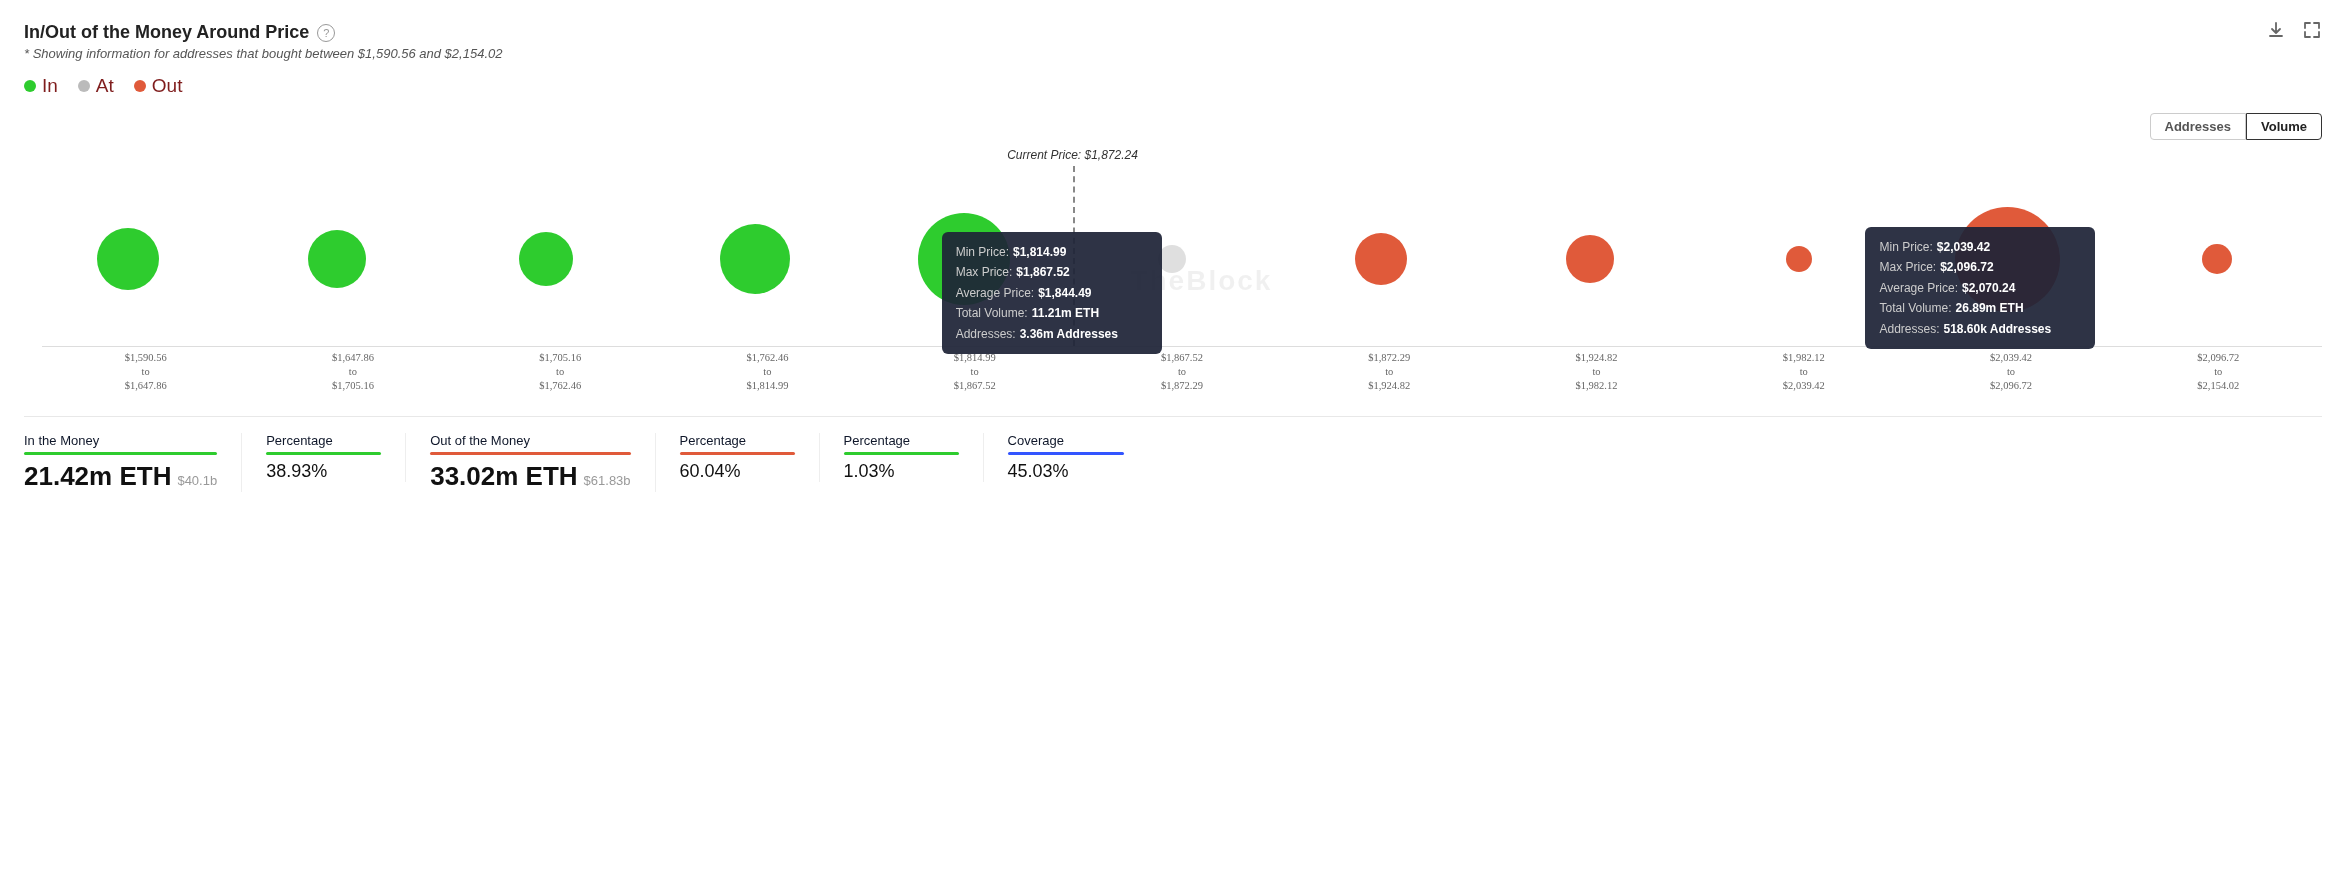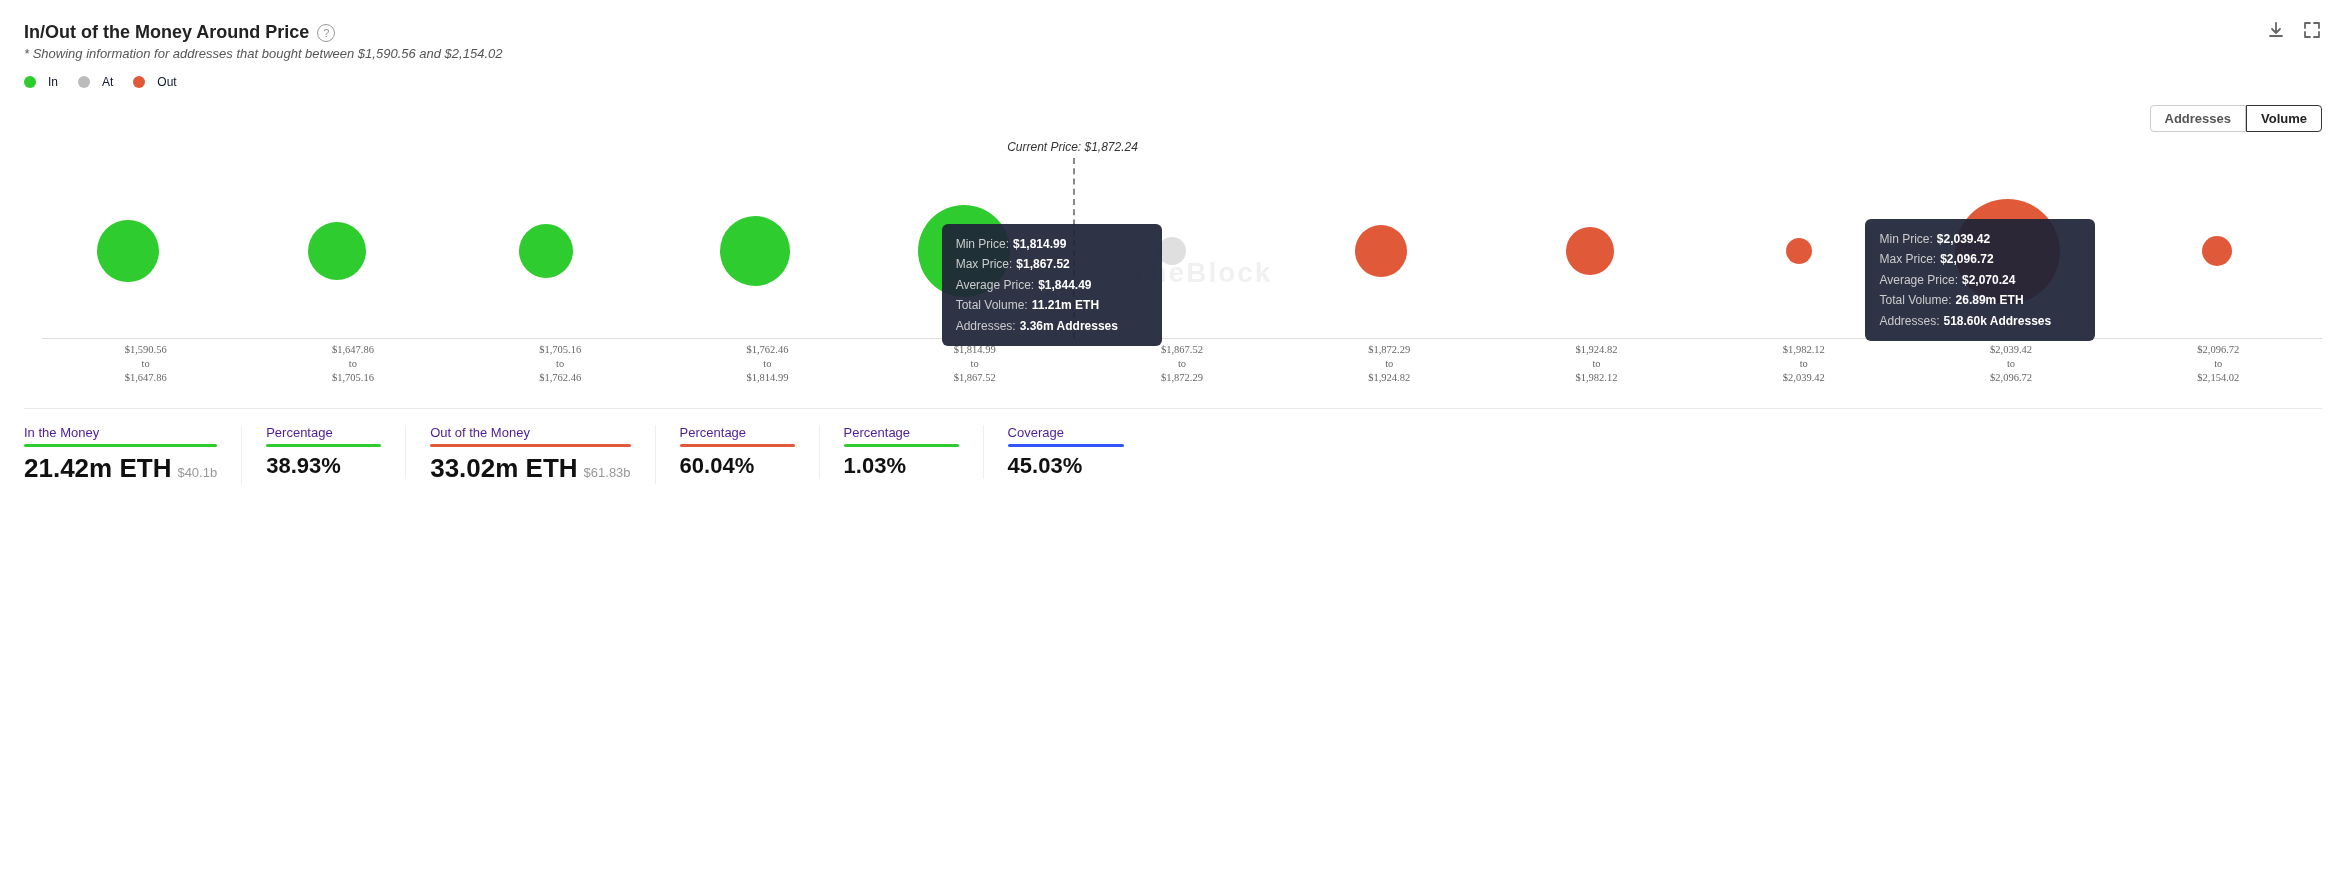--- a/index.html
+++ b/index.html
@@ -6,21 +6,21 @@
     body { font-family: -apple-system, BlinkMacSystemFont, 'Segoe UI', sans-serif; background: #fff; color: #333; }
     .container { width: 100%; padding: 20px 24px; }
     .header { display: flex; align-items: center; justify-content: space-between; margin-bottom: 1px; }
     .header-left { display: flex; align-items: center; gap: 8px; }
     .title { font-size: 18px; font-weight: 600; color: #222; }
     .help-icon { width: 18px; height: 18px; border-radius: 50%; border: 1.5px solid #999; display: flex; align-items: center; justify-content: center; font-size: 11px; color: #999; cursor: pointer; }
     .header-icons { display: flex; gap: 16px; }
     .icon-btn { cursor: pointer; color: #666; font-size: 18px; }
     .subtitle { font-size: 13px; color: #555; font-style: italic; margin-bottom: 14px; }
     .legend { display: flex; gap: 20px; align-items: center; margin-bottom: 16px; }
-    .legend-item { display: flex; align-items: center; gap: 12px; font-size: 12px; color: #0f172a; }
+    .legend-item { display: flex; align-items: center; gap: 6px; font-size: 19px; color: #7f1d1d; }
     .legend-dot { width: 12px; height: 12px; border-radius: 50%; }
     .controls { display: flex; justify-content: flex-end; gap: 0; margin-bottom: 8px; }
     .ctrl-btn { padding: 5px 14px; font-size: 13px; border: 1px solid #ccc; background: #fff; cursor: pointer; color: #555; font-weight: bold; }
     .ctrl-btn.active { background: #fff; border: 1.5px solid #333; font-weight: 600; color: #222; }
     .ctrl-btn:first-child { border-radius: 4px 0 0 4px; }
     .ctrl-btn:last-child { border-radius: 0 4px 4px 0; }
     .chart-area { position: relative; width: 100%; height: 260px; margin-bottom: 0; }
     .current-price-label { position: absolute; top: -4px; font-size: 12px; color: #333; font-style: italic; white-space: nowrap; transform: translateX(-50%); }
     .bubbles-row { position: absolute; top: 30px; left: 0; right: 1px; height: 160px; display: flex; align-items: flex-start; }
     .bubble-col { position: relative; flex: 1; display: flex; flex-direction: column; align-items: center; justify-content: center; height: 100%; }
@@ -31,25 +31,25 @@
     .tooltip-box { position: absolute; background: rgba(30,35,55,0.93); color: #fff; border-radius: 6px; padding: 10px 14px; font-size: 12px; line-height: 1.7; z-index: 10; white-space: nowrap; pointer-events: none; }
     .tooltip-box .tb-row { display: flex; gap: 4px; }
     .tooltip-box .tb-label { color: #ccc; }
     .tooltip-box .tb-val { font-weight: 700; }
     .x-axis { position: absolute; bottom: 0; left: 18px; right: 0; display: flex; font-family: Liberation Serif, serif; }
     .x-label { flex: 1; font-size: 10.5px; color: #666; text-align: center; line-height: 1.35; padding-top: 4px; border-top: 1px solid #ddd; }
     .watermark { position: absolute; top: 50%; left: 50%; transform: translate(-30%, -40%); font-size: 28px; color: rgba(0,0,0,0.06); font-weight: 700; pointer-events: none; letter-spacing: 2px; }
     .stats-row { display: flex; align-items: flex-start; border-top: 1px solid #e8e8e8; padding-top: 16px; margin-top: 8px; gap: 0; }
     .stat-block { padding: 0 24px 0 0; min-width: 140px; }
     .stat-block:not(:last-child) { border-right: 1px solid #eee; margin-right: 24px; }
-    .stat-label { font-size: 13px; color: #4c1d95; margin-bottom: 4px; }
+    .stat-label { font-size: 13px; color: #0f172a; margin-bottom: 4px; }
     .stat-underline { height: 3px; width: 100%; border-radius: 2px; margin-bottom: 6px; }
     .stat-value { font-size: 26px; font-weight: 700; color: #111; }
     .stat-sub { font-size: 13px; color: #999; margin-left: 6px; font-weight: 400; }
-    .pct-value { font-size: 22px; font-weight: 700; color: #111; }
+    .pct-value { font-size: 18px; font-weight: 400; color: #111; }
   </style>
 </head>
 <body>
 
 <div class="container">
 
   <div class="header">
     <div class="header-left">
       <span class="title">In/Out of the Money Around Price</span>
       <div class="help-icon">?</div>

